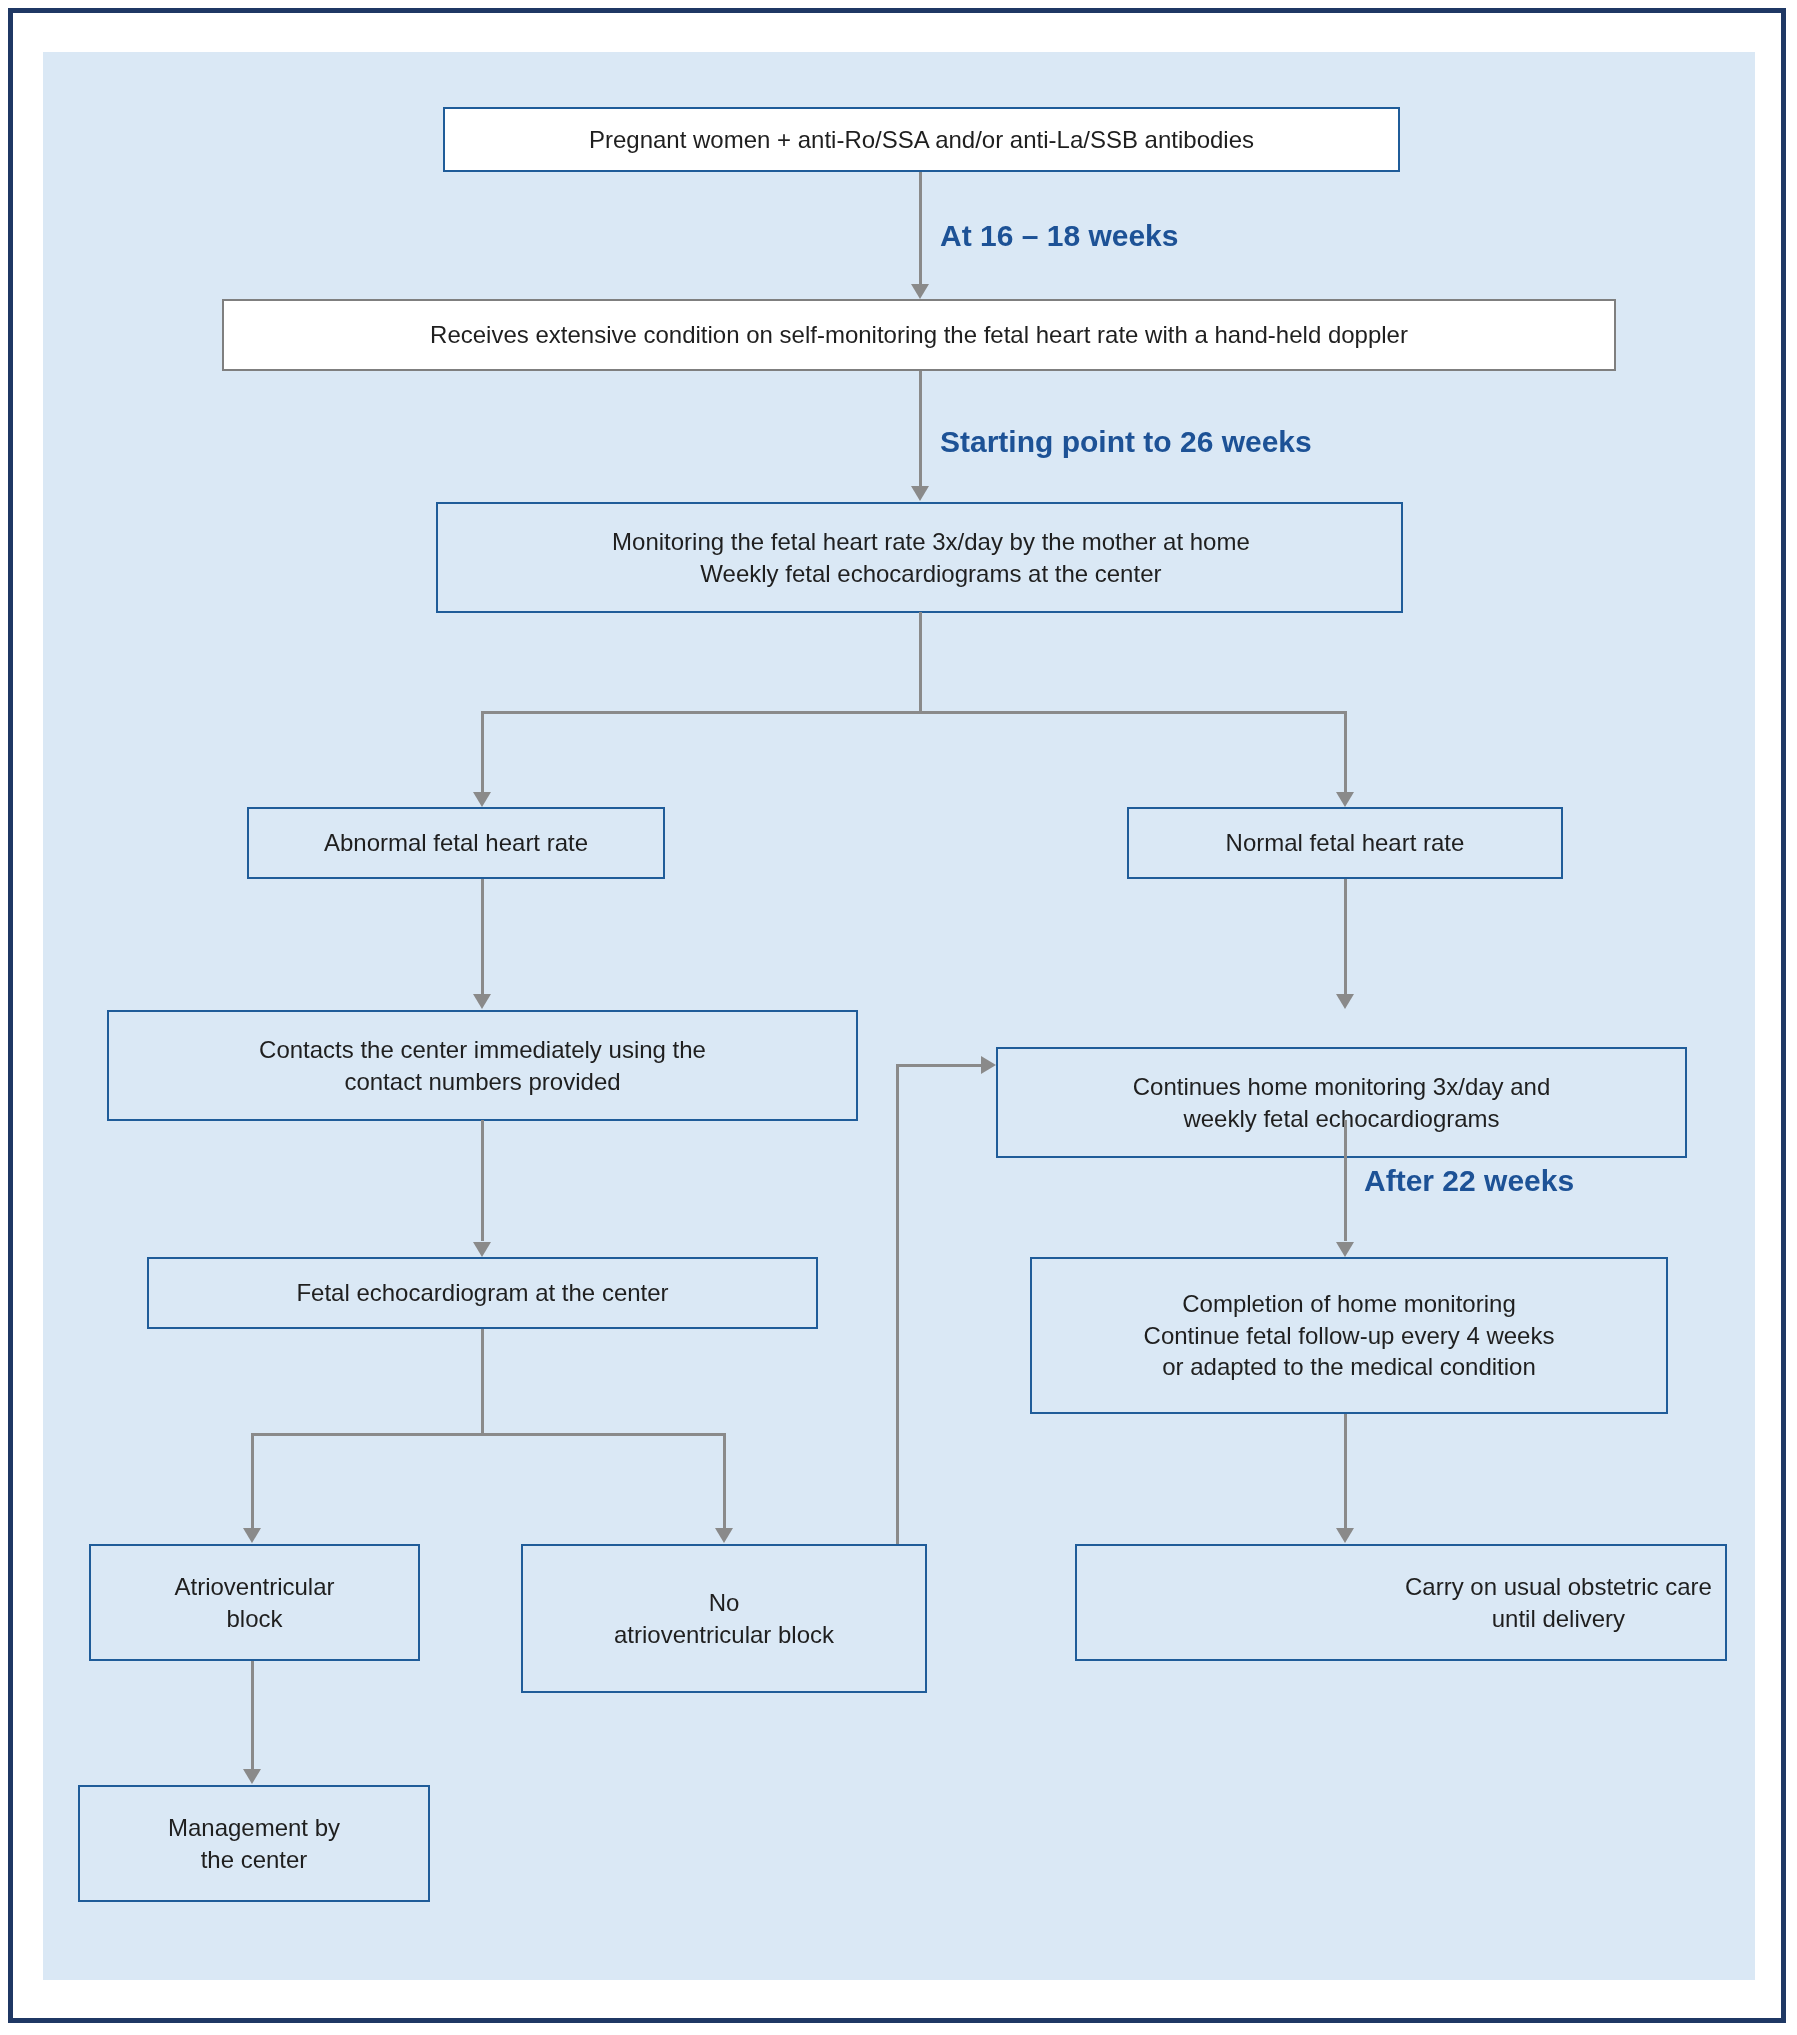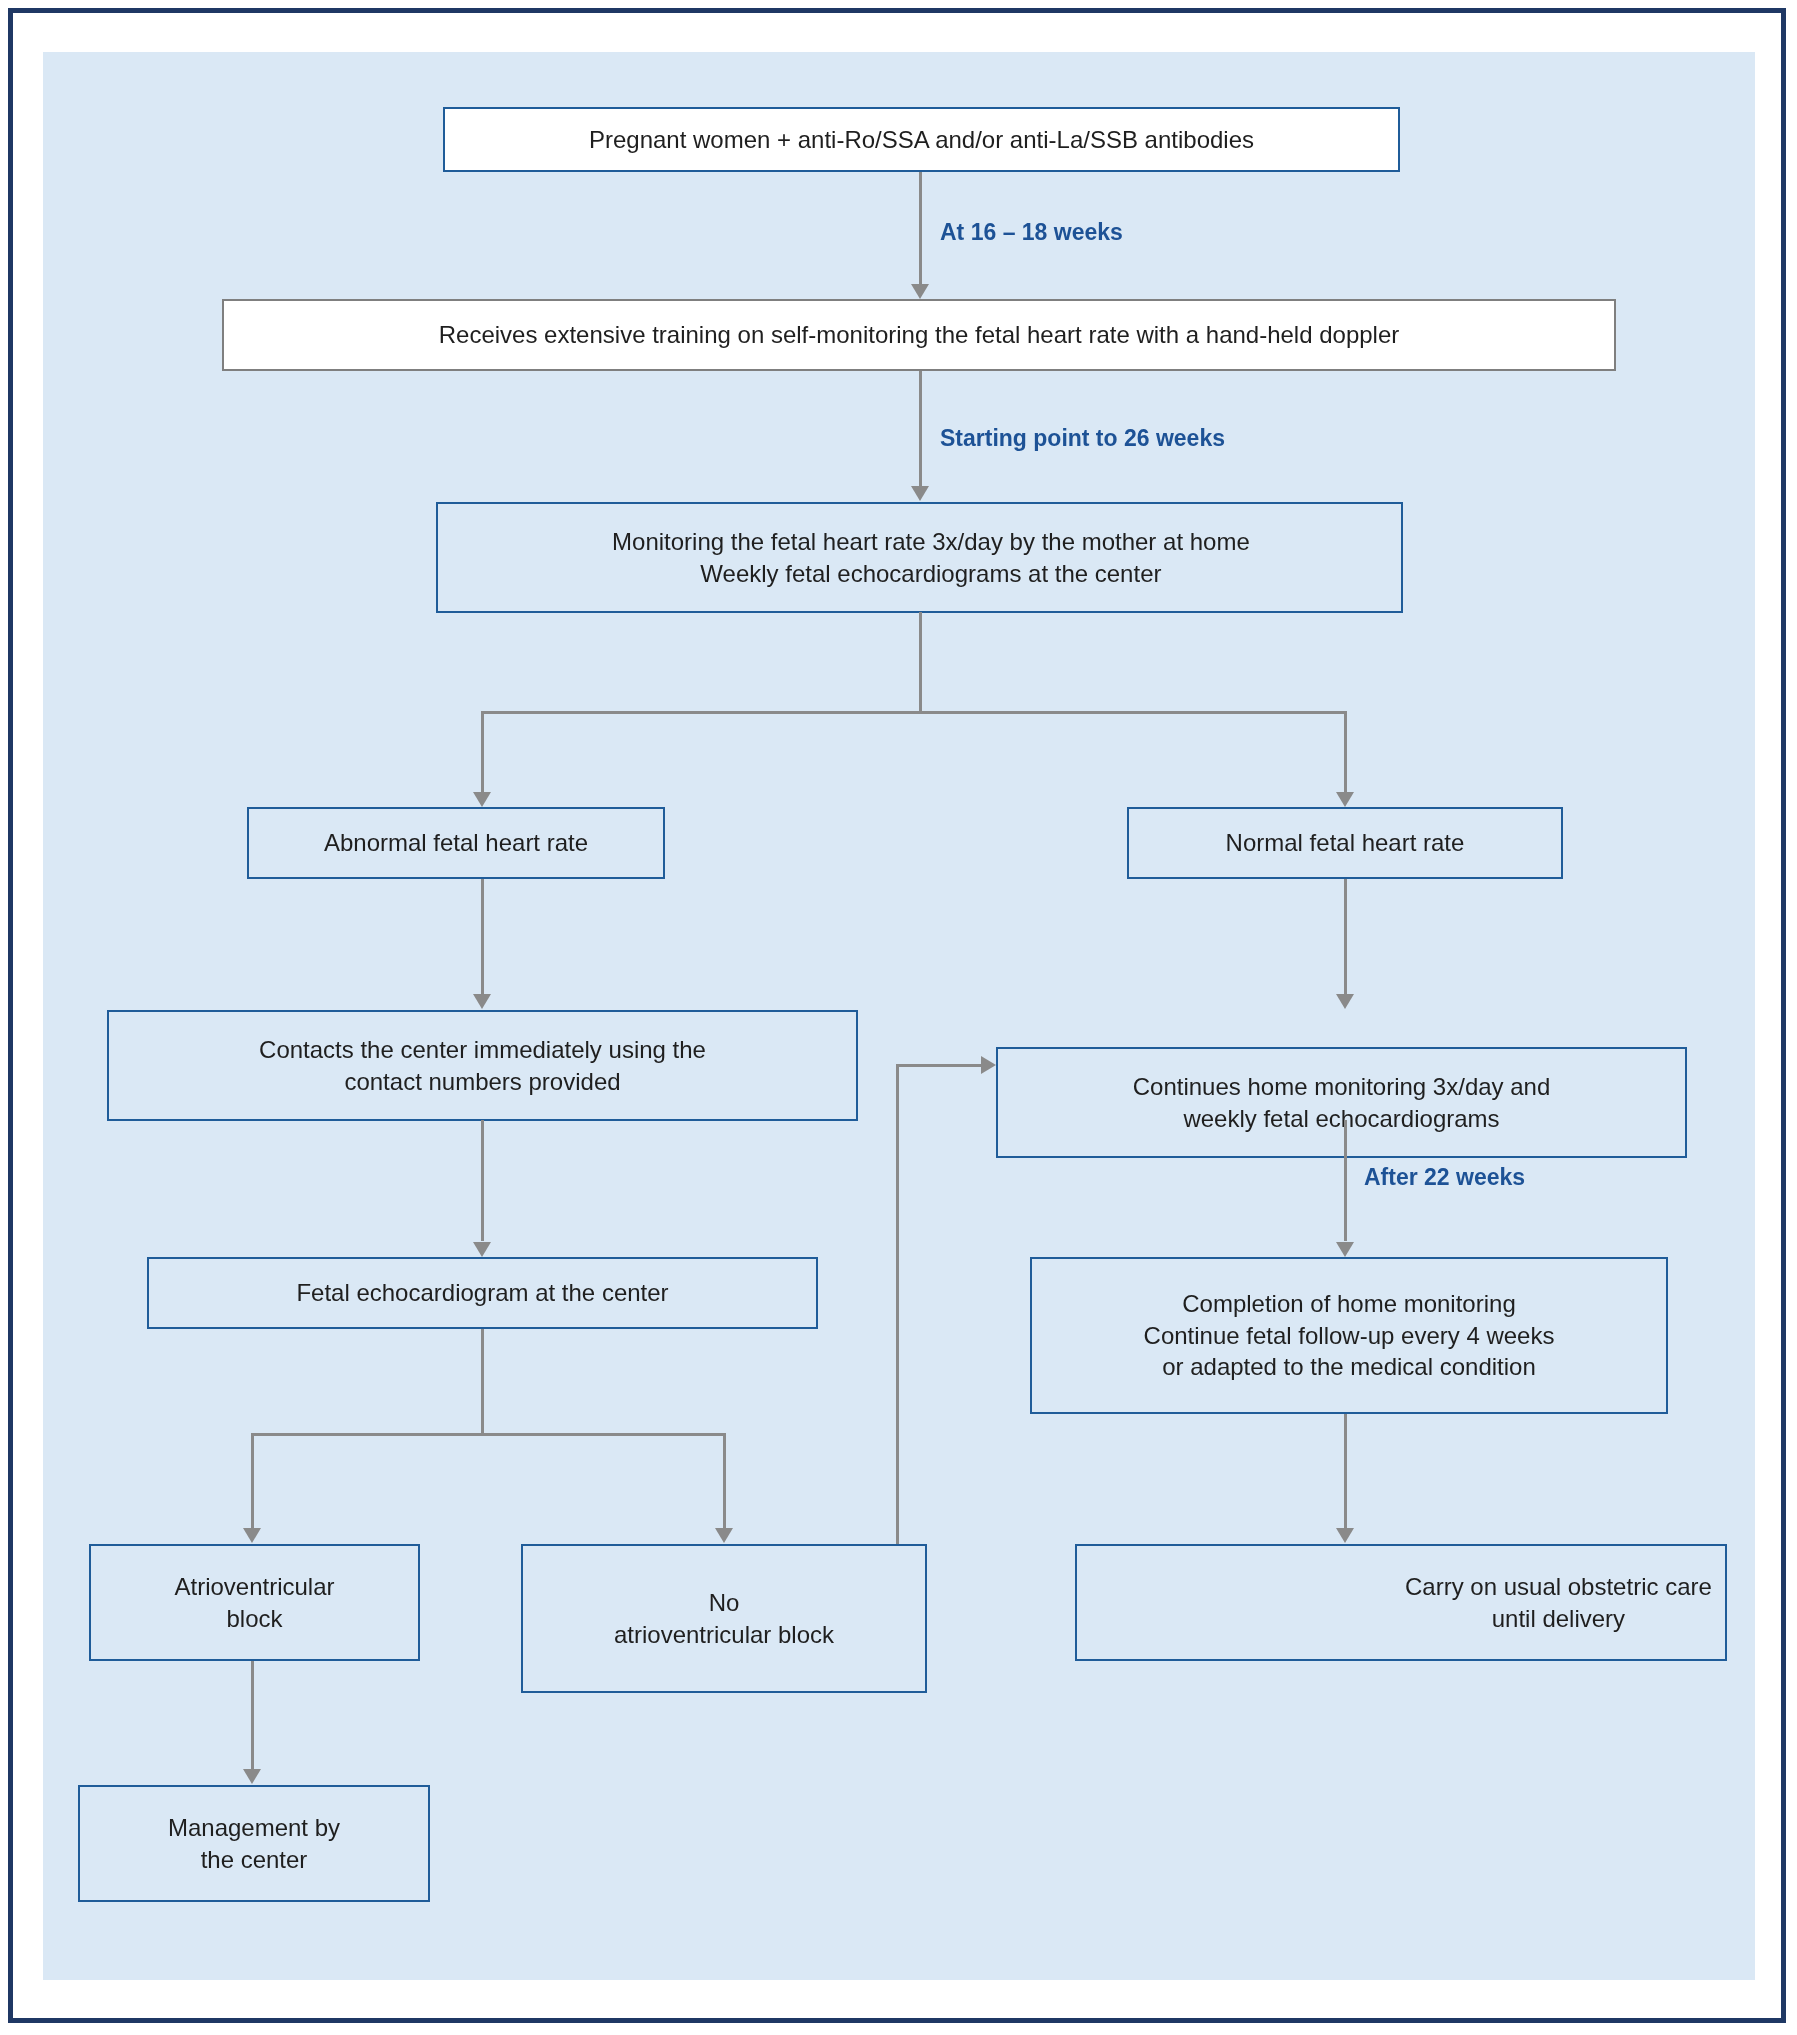--- a/index.html
+++ b/index.html
@@ -42,36 +42,36 @@
     position:absolute;width:0;height:0;
     border-left:9.4px solid transparent;border-right:9.4px solid transparent;
     border-top:15.4px solid var(--arrow);
   }
   .ah-right{
     position:absolute;width:0;height:0;
     border-top:9.4px solid transparent;border-bottom:9.4px solid transparent;
     border-left:15.4px solid var(--arrow);
   }
   .edge-label{
-    position:absolute;font-size:23px;font-weight:bold;color:var(--edge-label);
+    position:absolute;font-size:30px;font-weight:bold;color:var(--edge-label);
     white-space:nowrap;
   }
 </style>
 </head>
 <body>
 
 <div class="outer-frame"></div>
 <div class="panel"></div>
 
 <div class="node white-bg" style="left:443px;top:107px;width:957px;height:65px;">
   <span>Pregnant women + anti-Ro/SSA and/or anti-La/SSB antibodies</span>
 </div>
 
 <div class="node white-bg gray-border" style="left:222px;top:299px;width:1394px;height:72px;">
-  <span>Receives extensive training on self-monitoring the fetal heart rate with a hand-held doppler</span>
+  <span>Receives extensive condition on self-monitoring the fetal heart rate with a hand-held doppler</span>
 </div>
 
 <div class="node" style="left:436px;top:502px;width:967px;height:111px;padding-left:36px;">
   <span>Monitoring the fetal heart rate 3x/day by the mother at home
 Weekly fetal echocardiograms at the center</span>
 </div>
 
 <div class="node" style="left:247px;top:807px;width:418px;height:72px;">
   <span>Abnormal fetal heart rate</span>
 </div>

